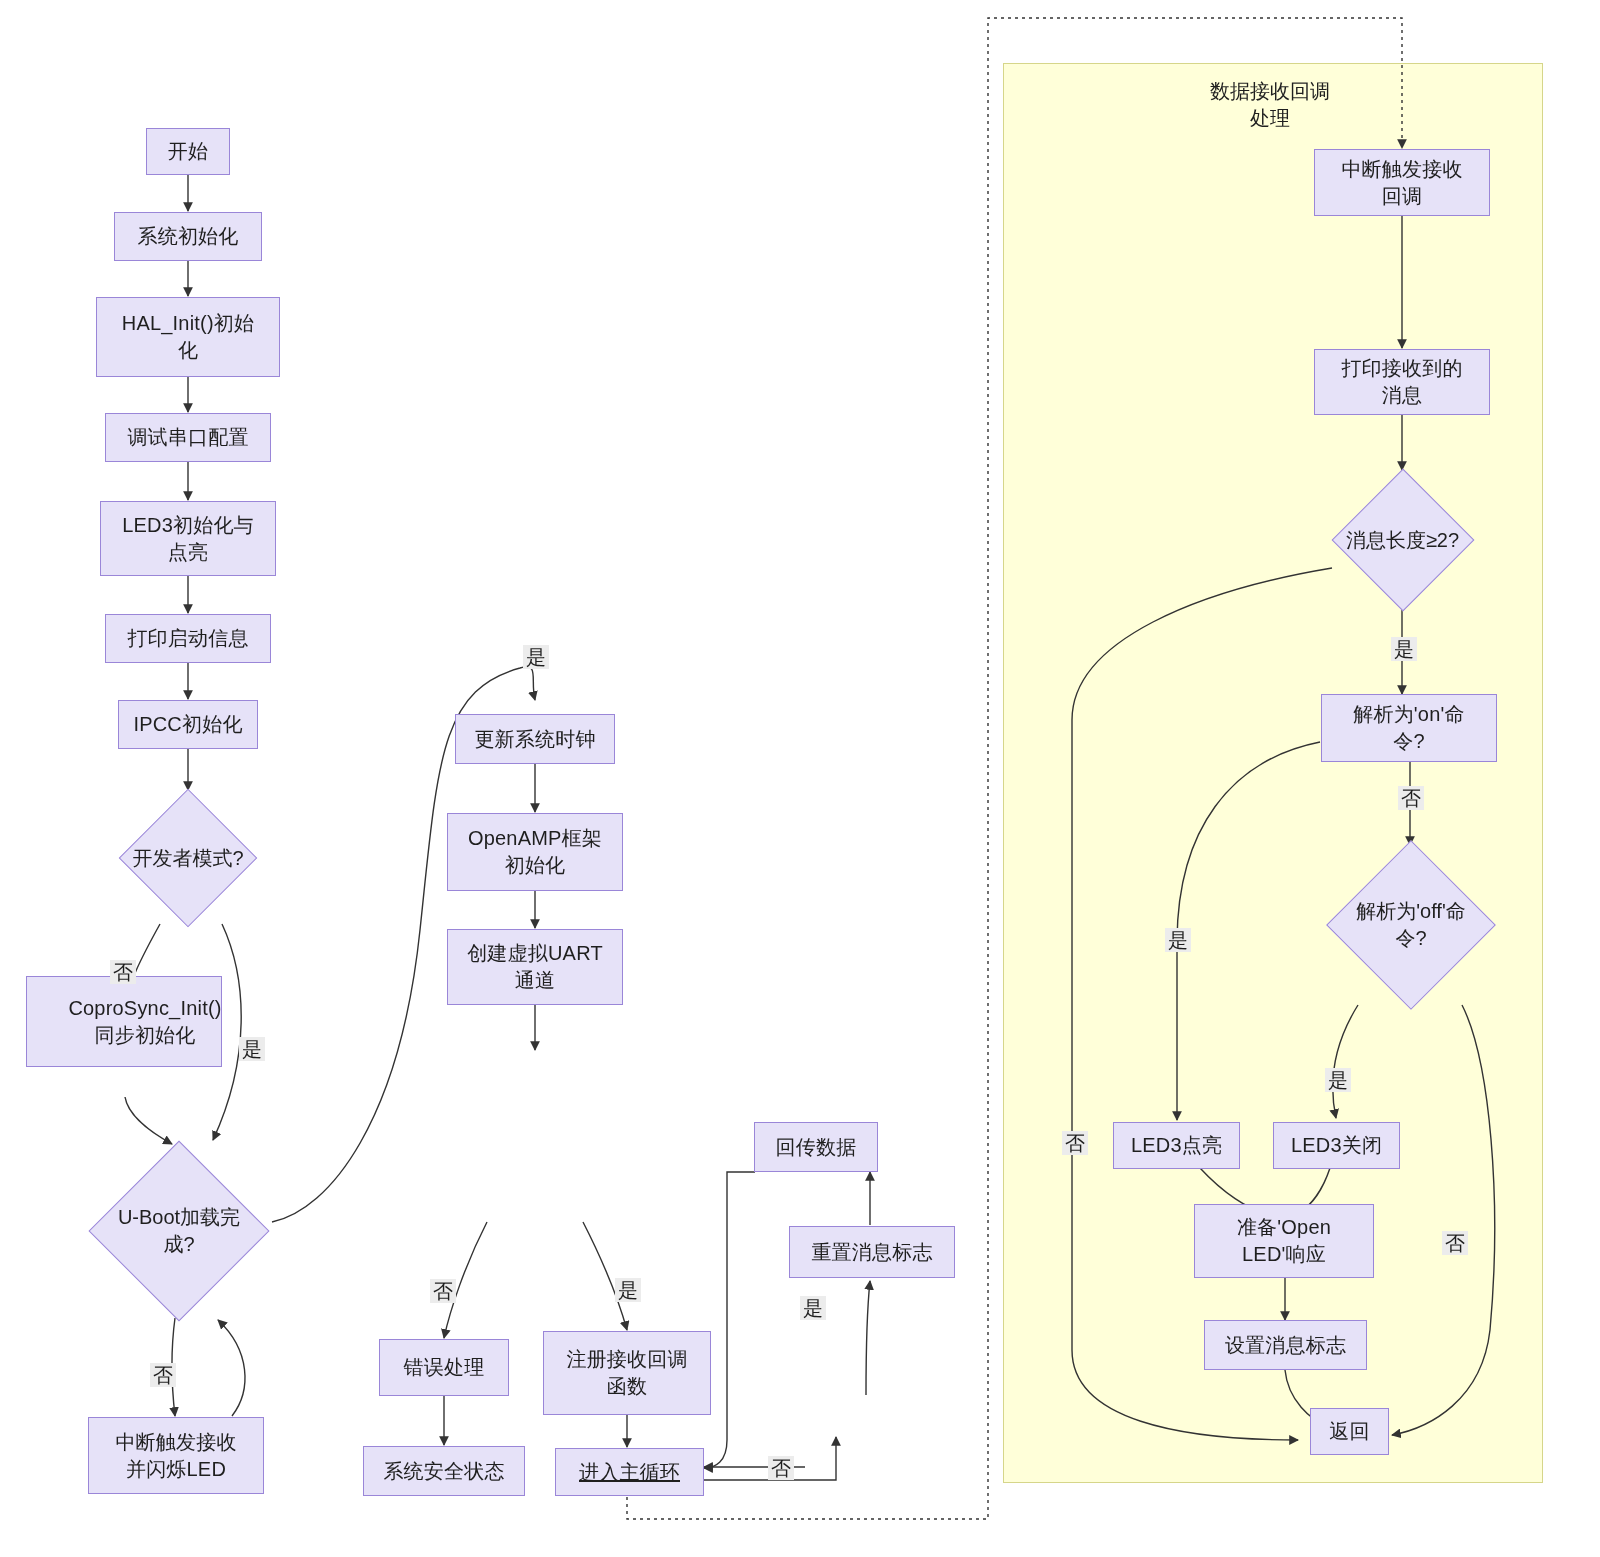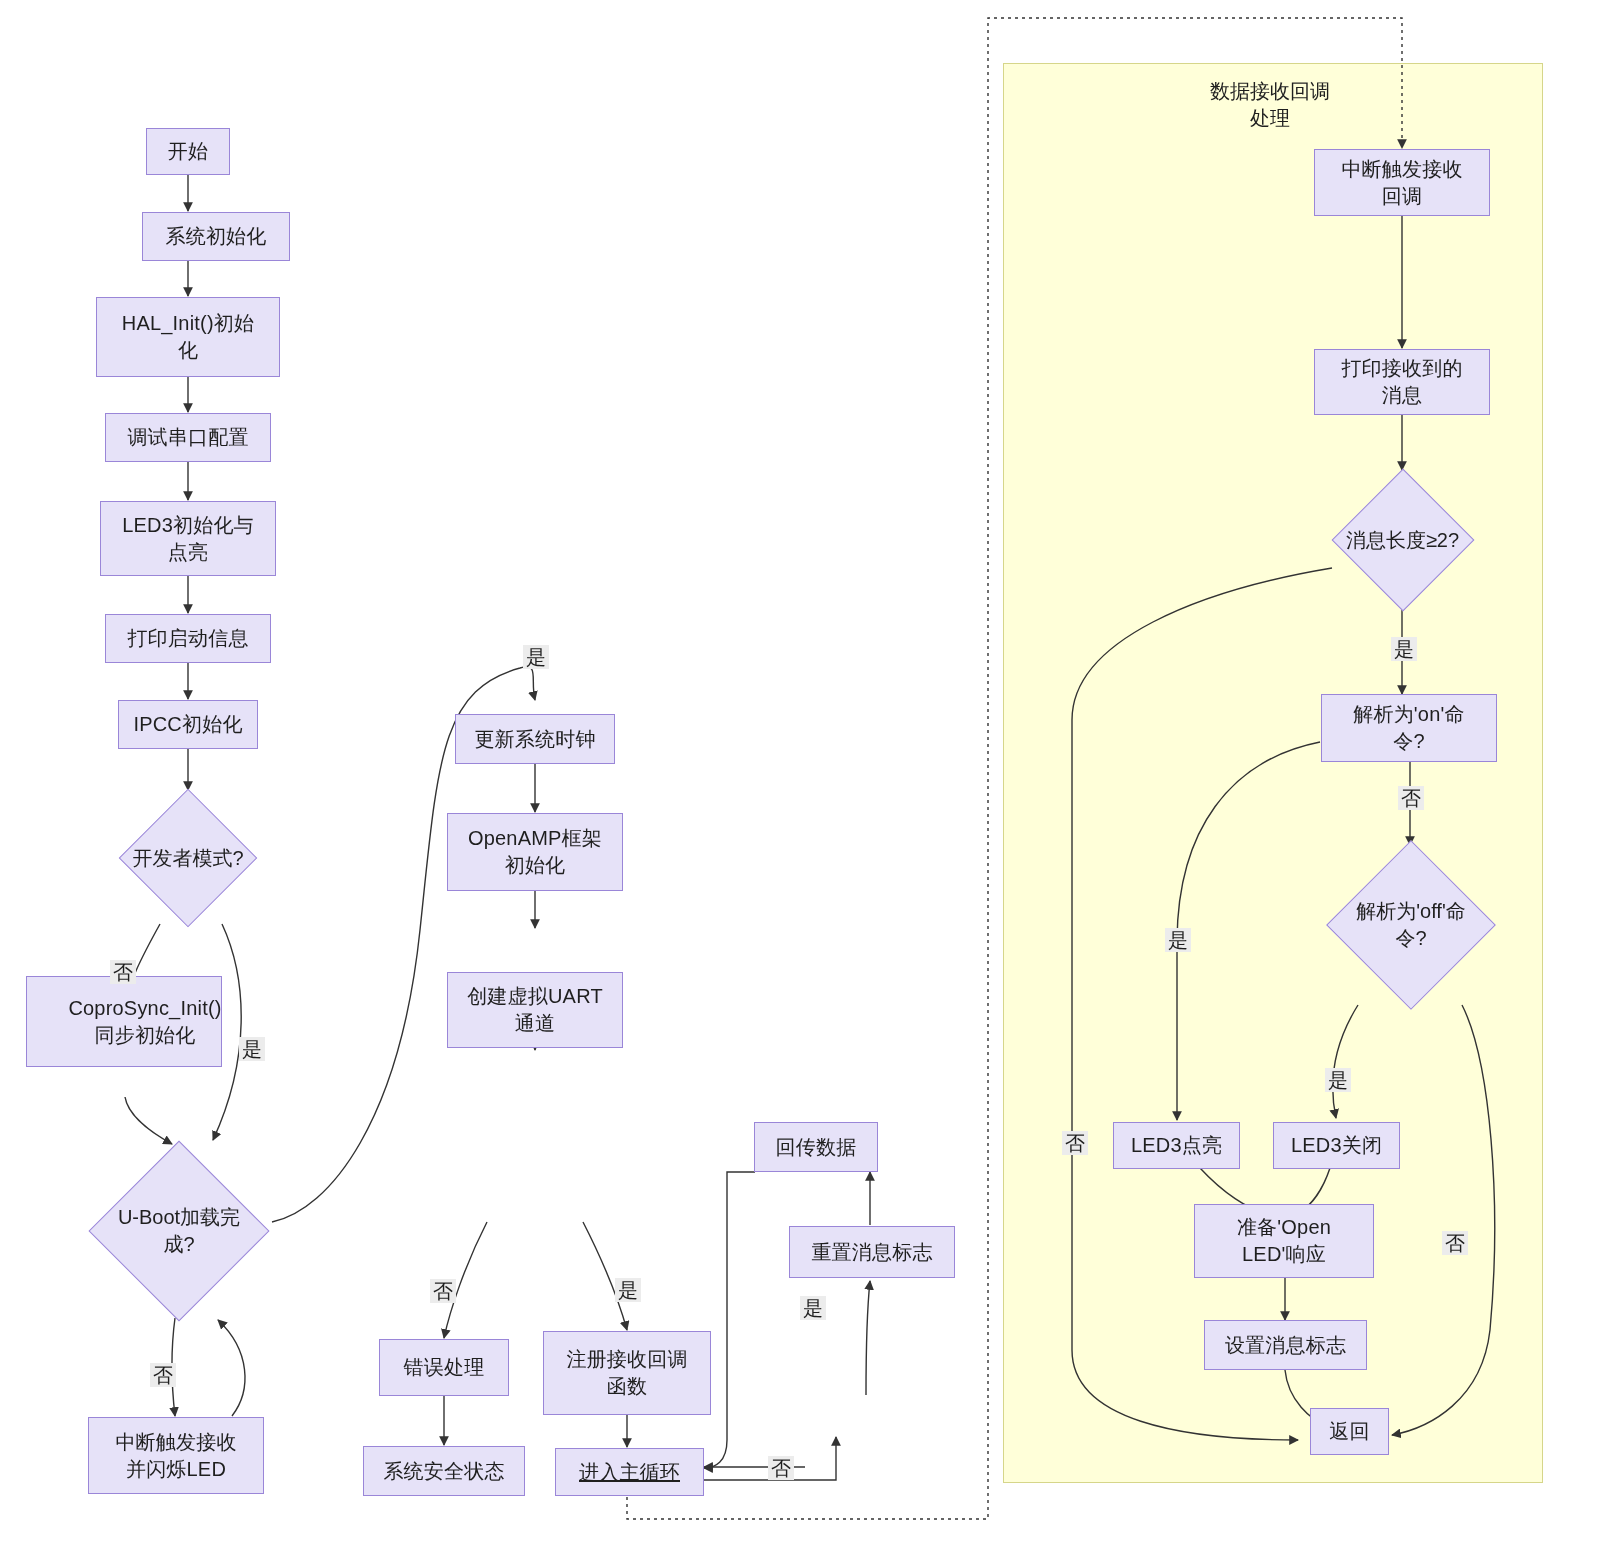--- a/index.html
+++ b/index.html
@@ -154,21 +154,21 @@
       <path d="M1330,1168 C1322,1192 1310,1206 1300,1212"></path>
 
       <path d="M1285,1277 L1285,1320"></path>
 
       <path d="M1285,1370 C1288,1400 1310,1420 1330,1428"></path>
     </g>
   </svg>
 
   <div class="node" style="left:146px;top:128px;width:84px;height:47px;">开始</div>
 
-  <div class="node" style="left:114px;top:212px;width:148px;height:49px;margin-left:28px;">系统初始化</div>
+  <div class="node" style="left:114px;top:212px;width:148px;height:49px;">系统初始化</div>
 
   <div class="node" style="left:96px;top:297px;width:184px;height:80px;">HAL_Init()初始
 化</div>
 
   <div class="node" style="left:105px;top:413px;width:166px;height:49px;">调试串口配置</div>
 
   <div class="node" style="left:100px;top:501px;width:176px;height:75px;">LED3初始化与
 点亮</div>
 
   <div class="node" style="left:105px;top:614px;width:166px;height:49px;">打印启动信息</div>
@@ -190,21 +190,21 @@
   </div>
 
   <div class="node" style="left:88px;top:1417px;width:176px;height:77px;">中断触发接收
 并闪烁LED</div>
 
   <div class="node" style="left:455px;top:714px;width:160px;height:50px;">更新系统时钟</div>
 
   <div class="node" style="left:447px;top:813px;width:176px;height:78px;">OpenAMP框架
 初始化</div>
 
-  <div class="node" style="left:447px;top:929px;width:176px;height:76px;margin-top:43px;">创建虚拟UART
+  <div class="node" style="left:447px;top:929px;width:176px;height:76px;">创建虚拟UART
 通道</div>
 
 
   <div class="node" style="left:379px;top:1339px;width:130px;height:57px;">错误处理</div>
 
   <div class="node" style="left:363px;top:1446px;width:162px;height:50px;">系统安全状态</div>
 
   <div class="node" style="left:543px;top:1331px;width:168px;height:84px;">注册接收回调
 函数</div>
 

